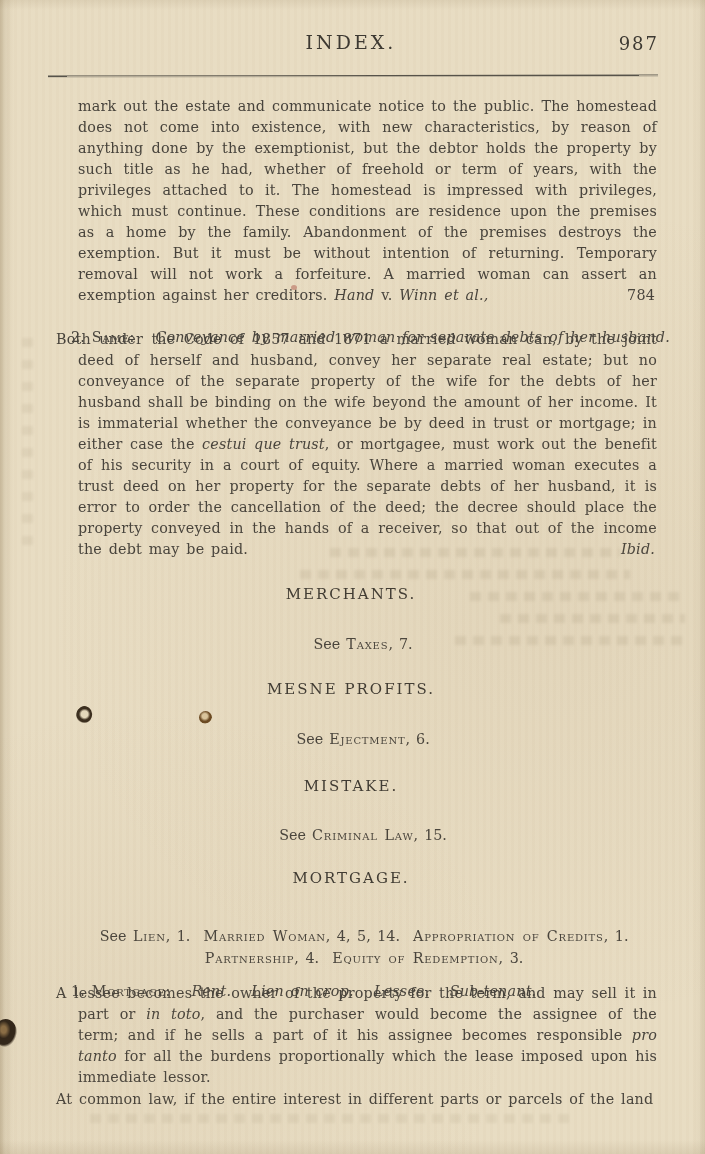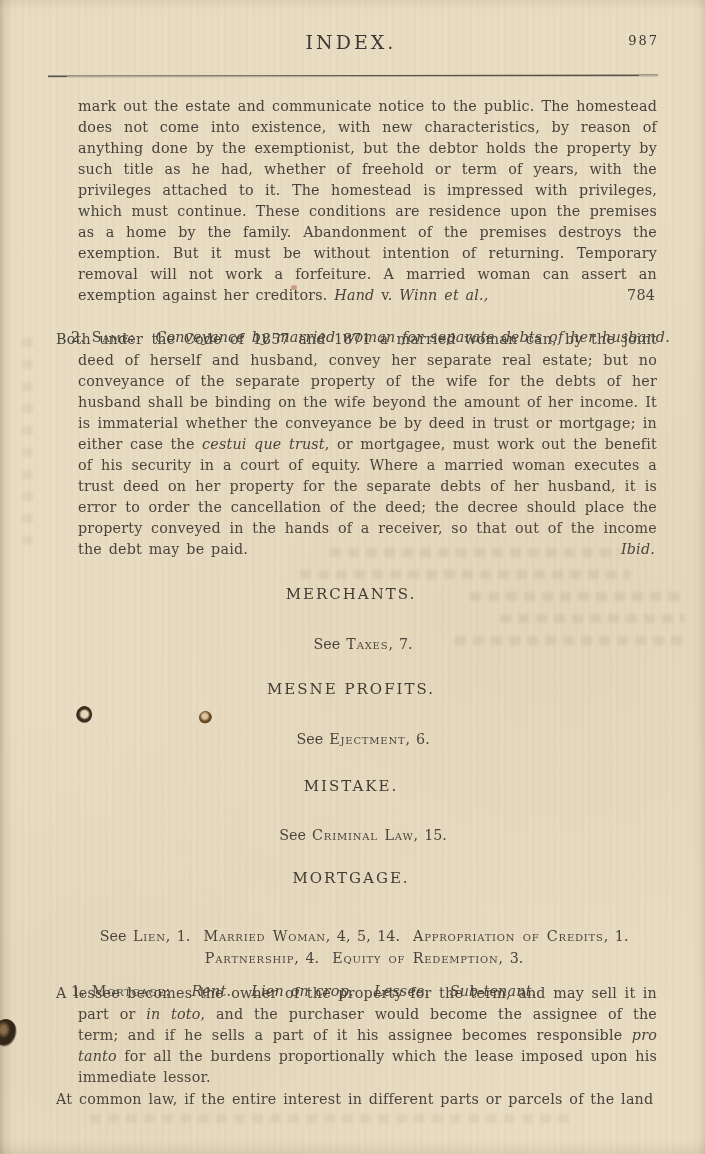--- a/index.html
+++ b/index.html
@@ -30,21 +30,21 @@
     background:radial-gradient(ellipse 135% 130% at 50% 45%, rgba(0,0,0,0) 70%, rgba(96,78,48,.10) 100%);
   }
   .layer { position:absolute; z-index:2; }
 
   .title {
     left:44px; width:614px; top:31px;
     text-align:center; font-size:19px; letter-spacing:3px; color:#3d3932;
   }
   .pagenum {
     top:33px; right:46px;
-    font-size:13px; letter-spacing:2px; color:#3d3932;
+    font-size:18px; letter-spacing:2px; color:#3d3932;
   }
   .rule {
     left:48px; width:610px; top:75px; height:2px;
     background:linear-gradient(180deg,#57534a 0 1px, rgba(87,83,74,.35) 1px 2px);
     transform:rotate(-0.1deg);
   }
   .para {
     font-size:14.3px; line-height:21px;
     text-align:justify; word-spacing:2px; letter-spacing:.2px;
     position:absolute;

